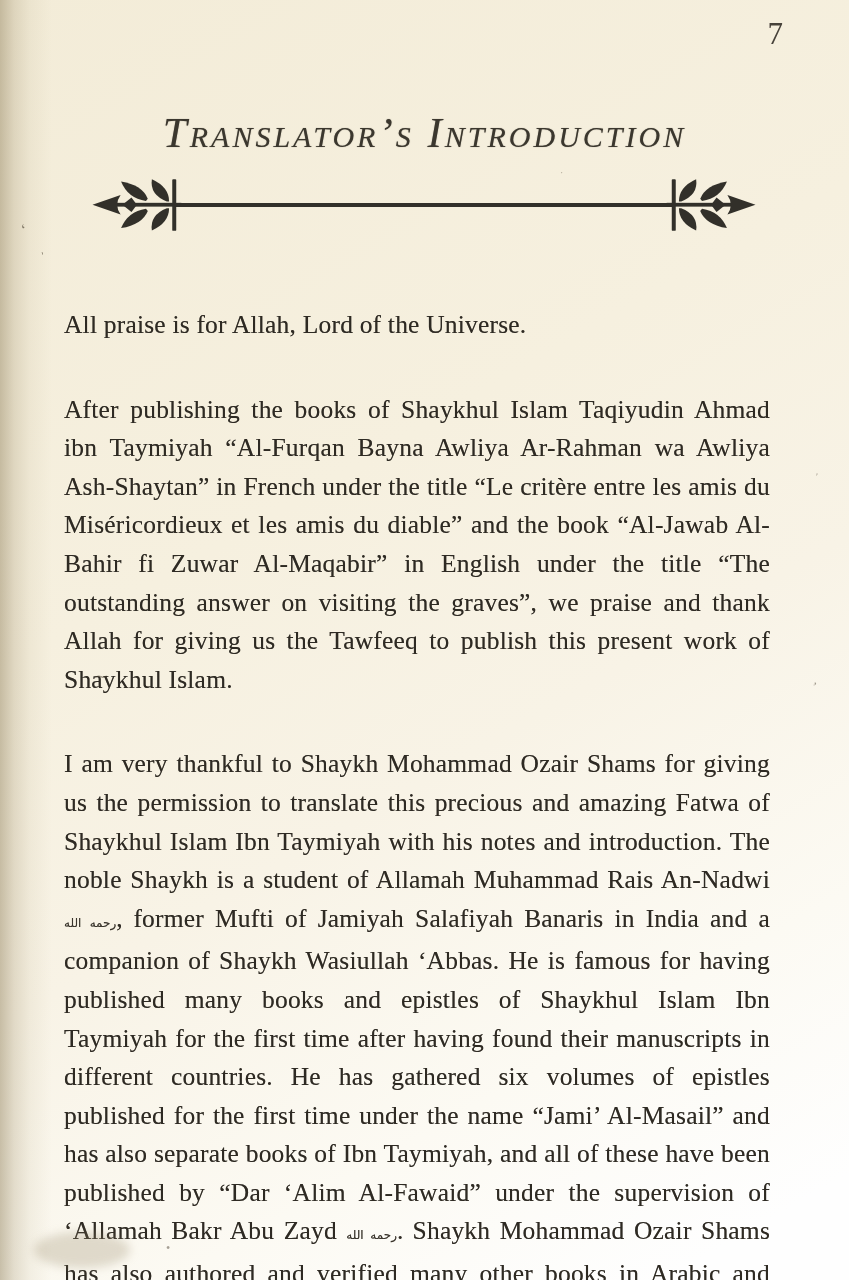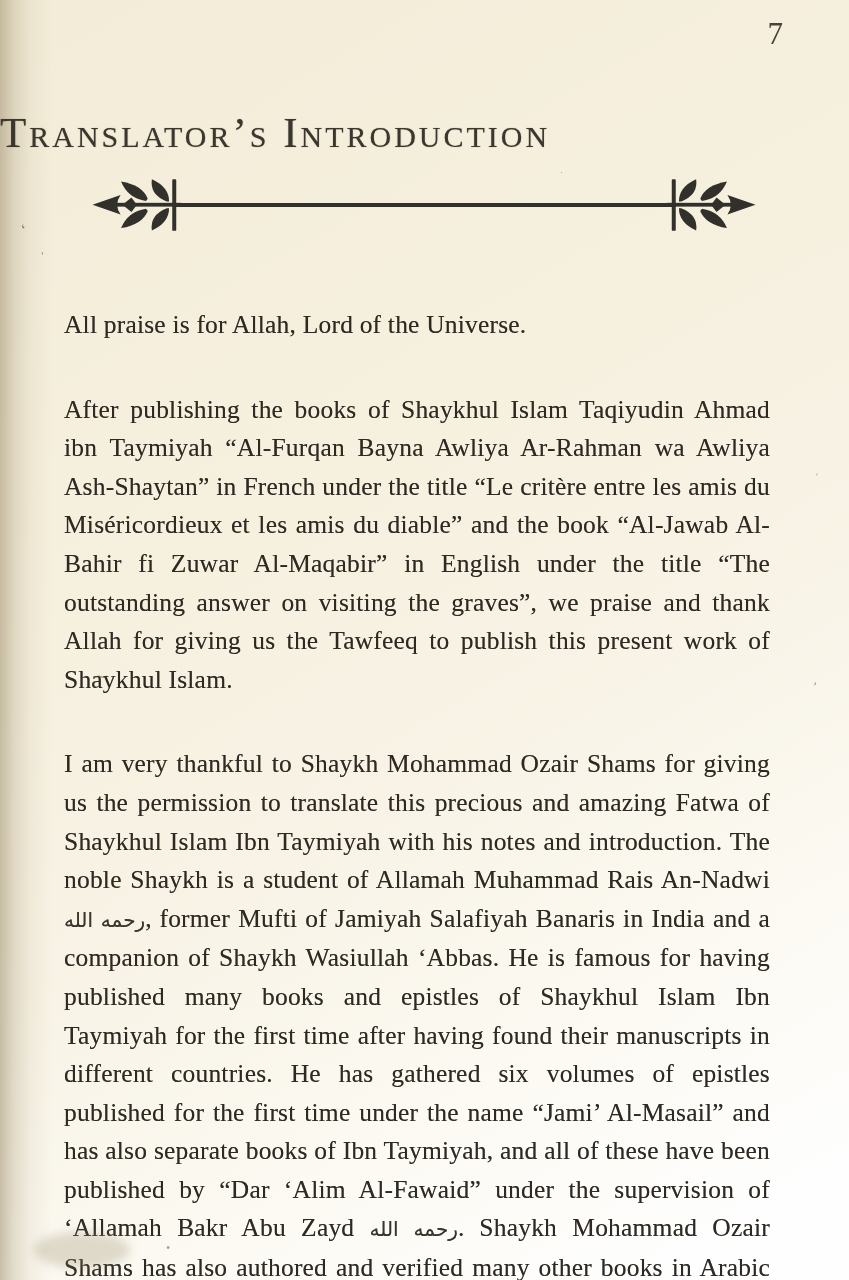--- a/index.html
+++ b/index.html
@@ -24,26 +24,27 @@
     top: 16px;
     right: 66px;
     font-size: 31px;
     color: #47423a;
   }
   .title {
     position: absolute;
     top: 108px;
     left: 0;
     width: 100%;
-    text-align: left;
+    text-align: center;
     font-size: 43px;
     font-variant: small-caps;
     letter-spacing: 3px;
     color: #3b372e;
     text-shadow: 0 0 1px rgba(59,55,46,0.55);
+    font-style: italic;
   }
   .divider {
     position: absolute;
     top: 176px;
     left: 86px;
     width: 676px;
     height: 58px;
     display: flex;
     align-items: center;
   }
@@ -67,21 +68,21 @@
     font-size: 25.5px;
     line-height: 38.6px;
     letter-spacing: 0.2px;
     text-align: justify;
     color: #2e2a23;
     text-shadow: 0 0 0.6px rgba(46,42,35,0.5);
   }
   .text-block p:last-child { margin-bottom: 0; }
   .honorific {
     font-family: "DejaVu Sans", sans-serif;
-    font-size: 20px;
+    font-size: 12px;
     color: #3a352c;
     white-space: nowrap;
   }
   
   .speck {
     position: absolute;
     color: rgba(75,66,50,0.65);
     font-size: 15px;
     line-height: 1;
     pointer-events: none;

